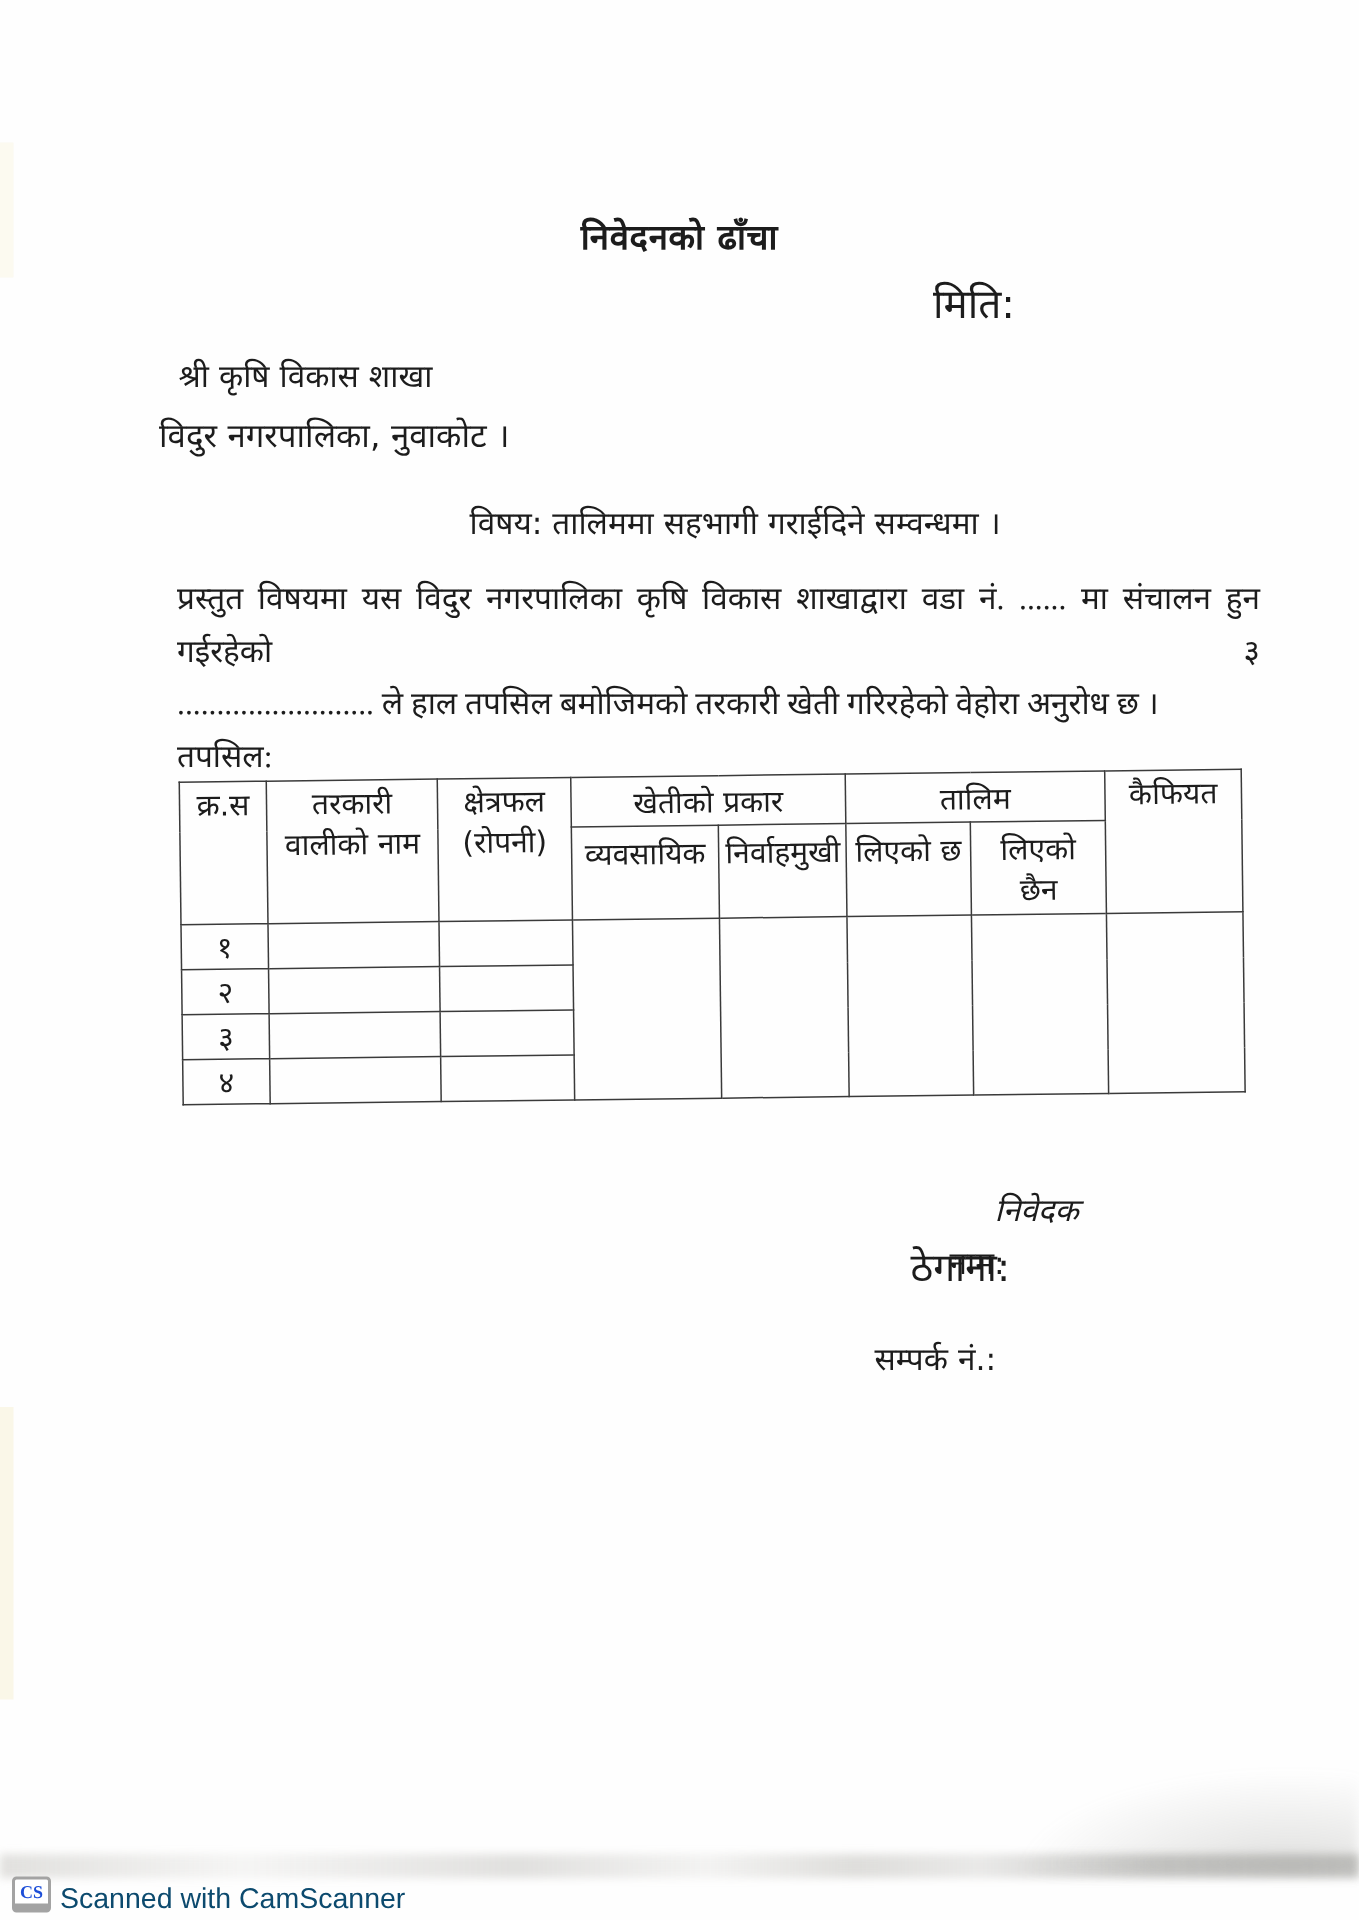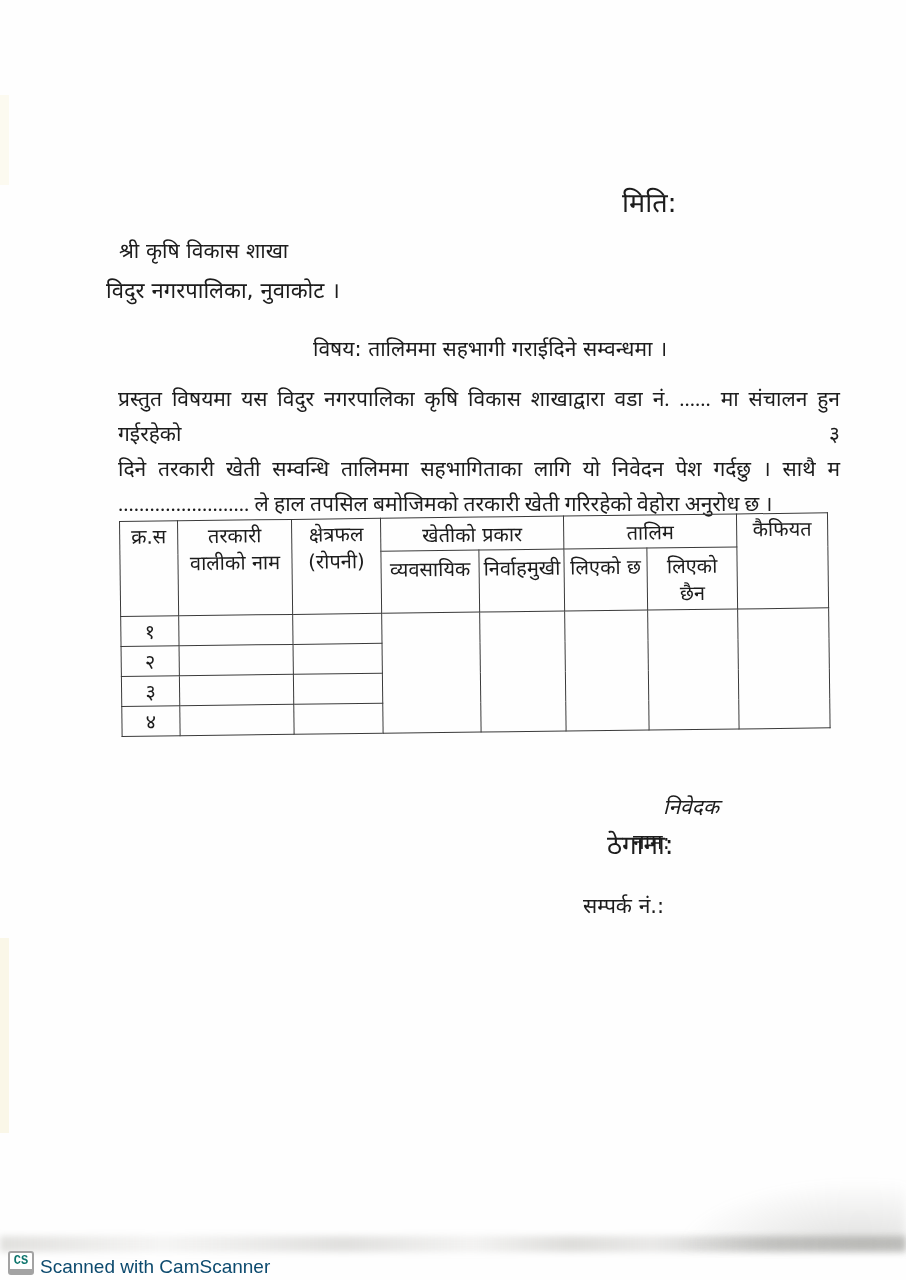--- a/index.html
+++ b/index.html
@@ -74,48 +74,49 @@
   
   .sig-applicant { position:absolute; left:663px; top:792px; font-size:21px;font-style:italic; }
   .sig-name     { position:absolute; left:633px; top:827px; font-size:21px; }
   .sig-address  { position:absolute; left:607px; top:826px; font-size:26px; }
   .sig-contact  { position:absolute; left:583px; top:891px; font-size:21px; }
 
   
   .cs-badge {
     position:absolute; left:8px; top:1251px; width:22px; height:16px;
     border:2px solid #a3a3a3; border-bottom-width:6px; border-radius:3px;
-    background:#fff; color:#0f766e;
-    font-family:Liberation Mono, monospace; font-size:12px; font-weight:bold;
+    background:#fff; color:#1d4ed8;
+    font-family:Liberation Serif, serif; font-size:12px; font-weight:bold;
     display:flex; align-items:center; justify-content:center;
   }
   .cs-text {
     position:absolute; left:40px; top:1256px;
     font-family:"Liberation Sans", sans-serif; font-size:19px; color:#0c4a6e;
   }
 </style>
 </head>
 <body>
 
 <div class="page">
 
   <div class="edge-strip top"></div>
   <div class="edge-strip"></div>
   <div class="bottom-smudge"></div>
   <div class="corner-smudge"></div>
 
+  <div class="doc-title">निवेदनको ढाँचा</div>
   <div class="date-label">मिति:</div>
   <div class="recipient-1">श्री कृषि विकास शाखा</div>
   <div class="recipient-2">विदुर नगरपालिका, नुवाकोट ।</div>
   <div class="subject-line">विषय: तालिममा सहभागी गराईदिने सम्वन्धमा ।</div>
 
   <div class="body-block">
     <div class="jline">प्रस्तुत विषयमा यस विदुर नगरपालिका कृषि विकास शाखाद्वारा वडा नं. ...... मा संचालन हुन गईरहेको ३</div>
-    <div class="jline">दिने तरकारी खेती सम्वन्धि तालिममा सहभागिताका लागि यो निवेदन पेश गर्दछु । साथै म</div>
     <div>......................... ले हाल तपसिल बमोजिमको तरकारी खेती गरिरहेको वेहोरा अनुरोध छ ।</div>
+    <div class="details-label">तपसिल:</div>
   </div>
 
   <div class="details-table-wrap">
     <table class="details">
       <colgroup>
         <col style="width:58px">
           <col style="width:114px">
           <col style="width:89px">
         <col style="width:98px">
           <col style="width:85px">

